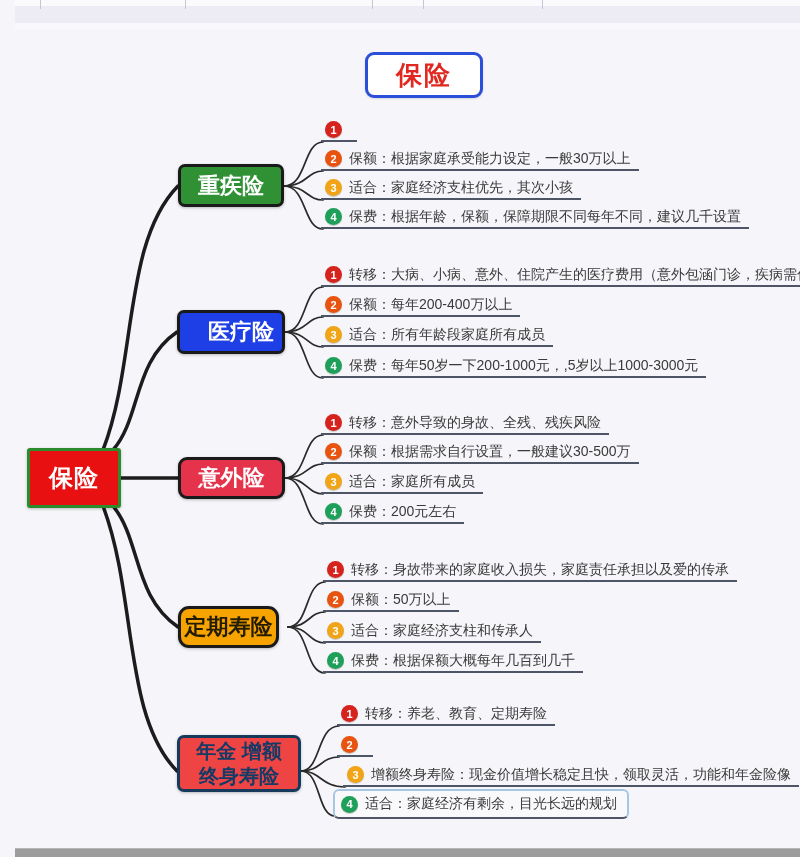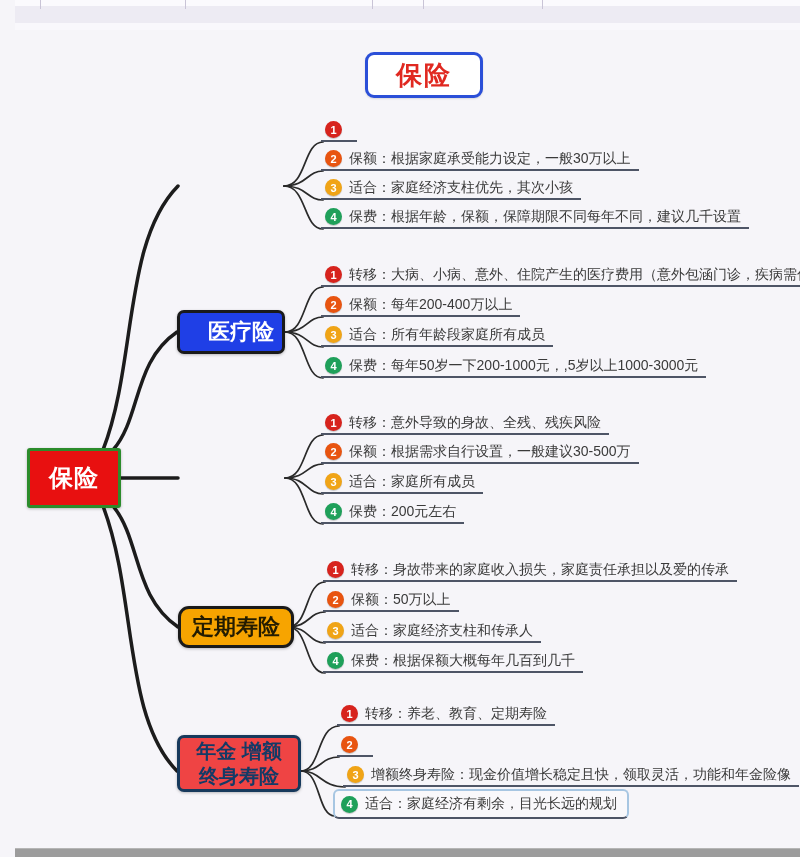--- a/index.html
+++ b/index.html
@@ -52,21 +52,21 @@
   .branch {
     position:absolute;
     display:flex; align-items:center; justify-content:center;
     font-weight:bold; border:3px solid #1a1a1a; border-radius:7px;
     box-shadow:0 1px 3px rgba(0,0,0,.25);
     text-align:center; line-height:1.25;
   }
   .branch.b1 { left:163px; top:164px; width:106px; height:43px; background:#2f9133; color:#fff; font-size:22px; }
   .branch.b2 { left:162px; top:310px; width:108px; height:44px; background:#1f3fe6; color:#fff; font-size:22px;padding-left:20px; }
   .branch.b3 { left:163px; top:457px; width:107px; height:42px; background:#e5334c; color:#fff; font-size:22px; border-radius:9px; }
-  .branch.b4 { left:163px; top:606px; width:116px; height:42px; background:#f7a400; color:#241c00; font-size:22px; border-radius:11px; }
+  .branch.b4 { left:163px; top:606px; width:101px; height:42px; background:#f7a400; color:#241c00; font-size:22px; border-radius:11px; }
   .branch.b5 { left:162px; top:735px; width:124px; height:57px; background:#ef4444; color:#143a66; font-size:20px; border-color:#17395c; white-space:pre-line; }
 
   
   .item {
     position:absolute;
     display:flex; align-items:center;
     height:23px; padding:0 8px 0 4px;
     border-bottom:2px solid #4e5566;
     font-size:14px; color:#3a3a3a; white-space:nowrap;
   }
@@ -139,23 +139,29 @@
   </svg>
 
   <div class="title-node">
     <span>保险</span>
   </div>
 
   <div class="root-node">
     <span>保险</span>
   </div>
 
+  <div class="branch b1">
+      <span>重疾险</span>
+    </div>
   <div class="branch b2">
       <span>医疗险</span>
     </div>
+  <div class="branch b3">
+      <span>意外险</span>
+    </div>
   <div class="branch b4">
       <span>定期寿险</span>
     </div>
   <div class="branch b5"><span>年金 增额
 终身寿险</span></div>
 
   <div class="item" style="left:306px;top:119px">
     <span class="badge c1">1</span>
   </div>
   <div class="item" style="left:306px;top:148px">

